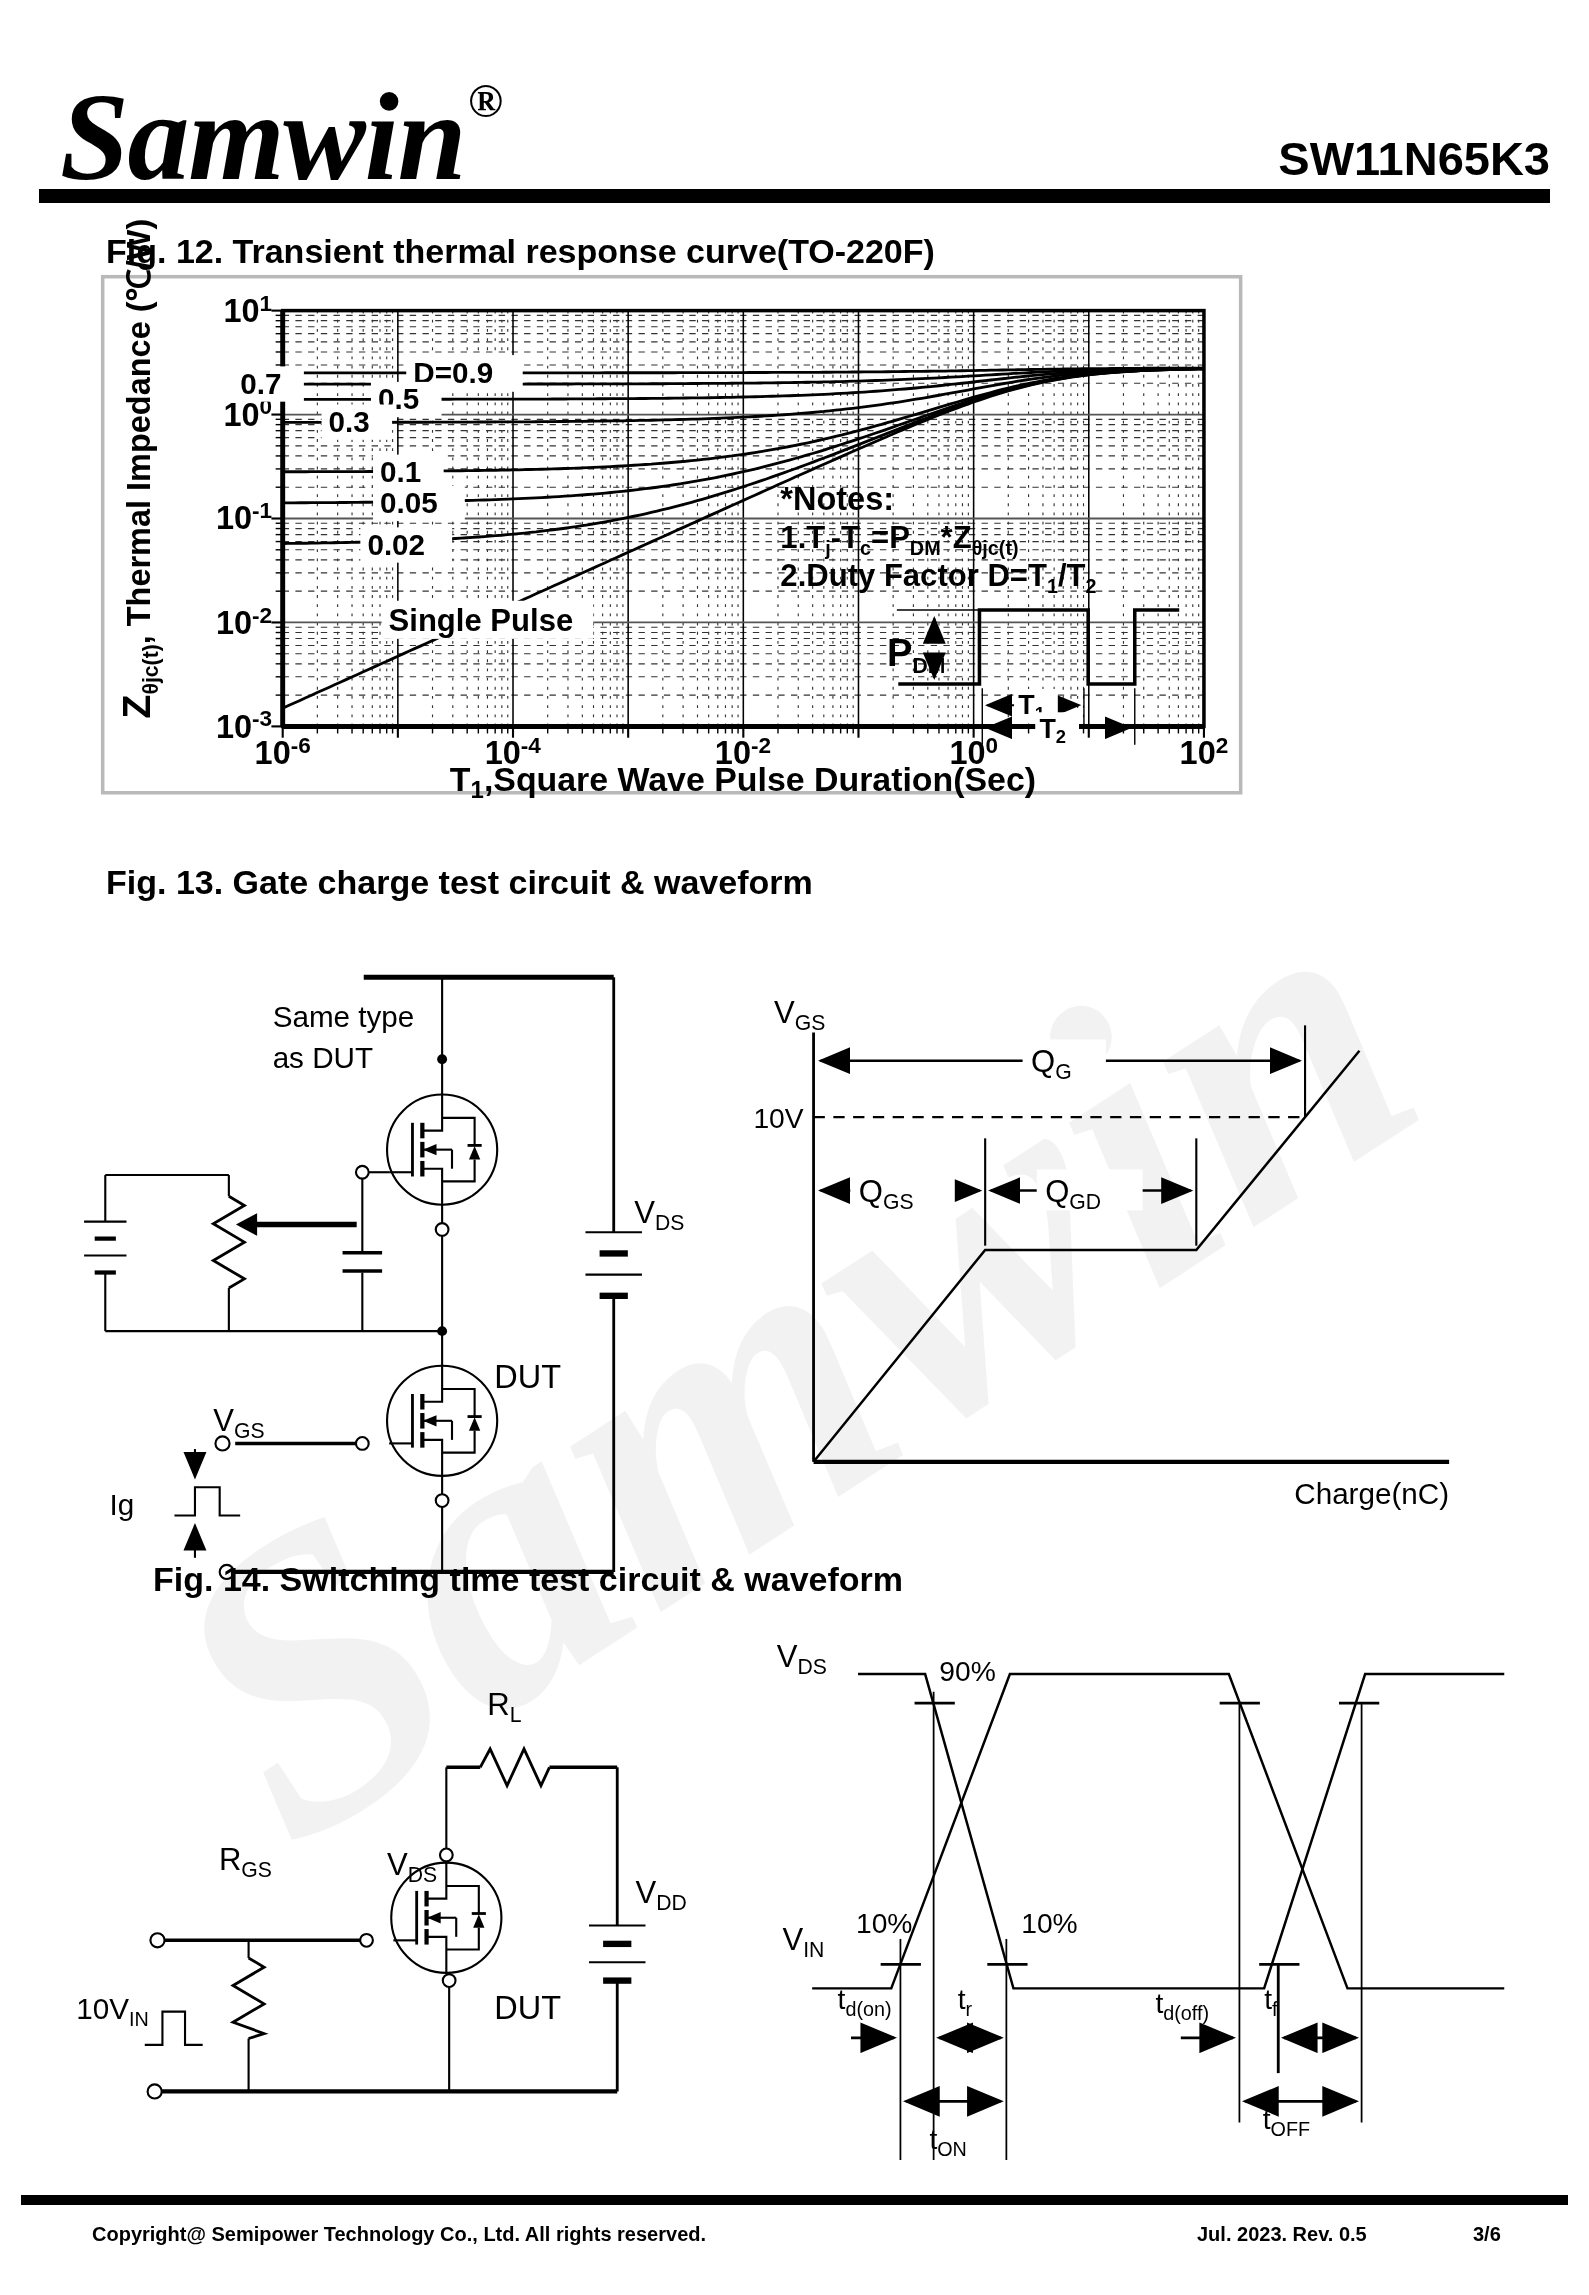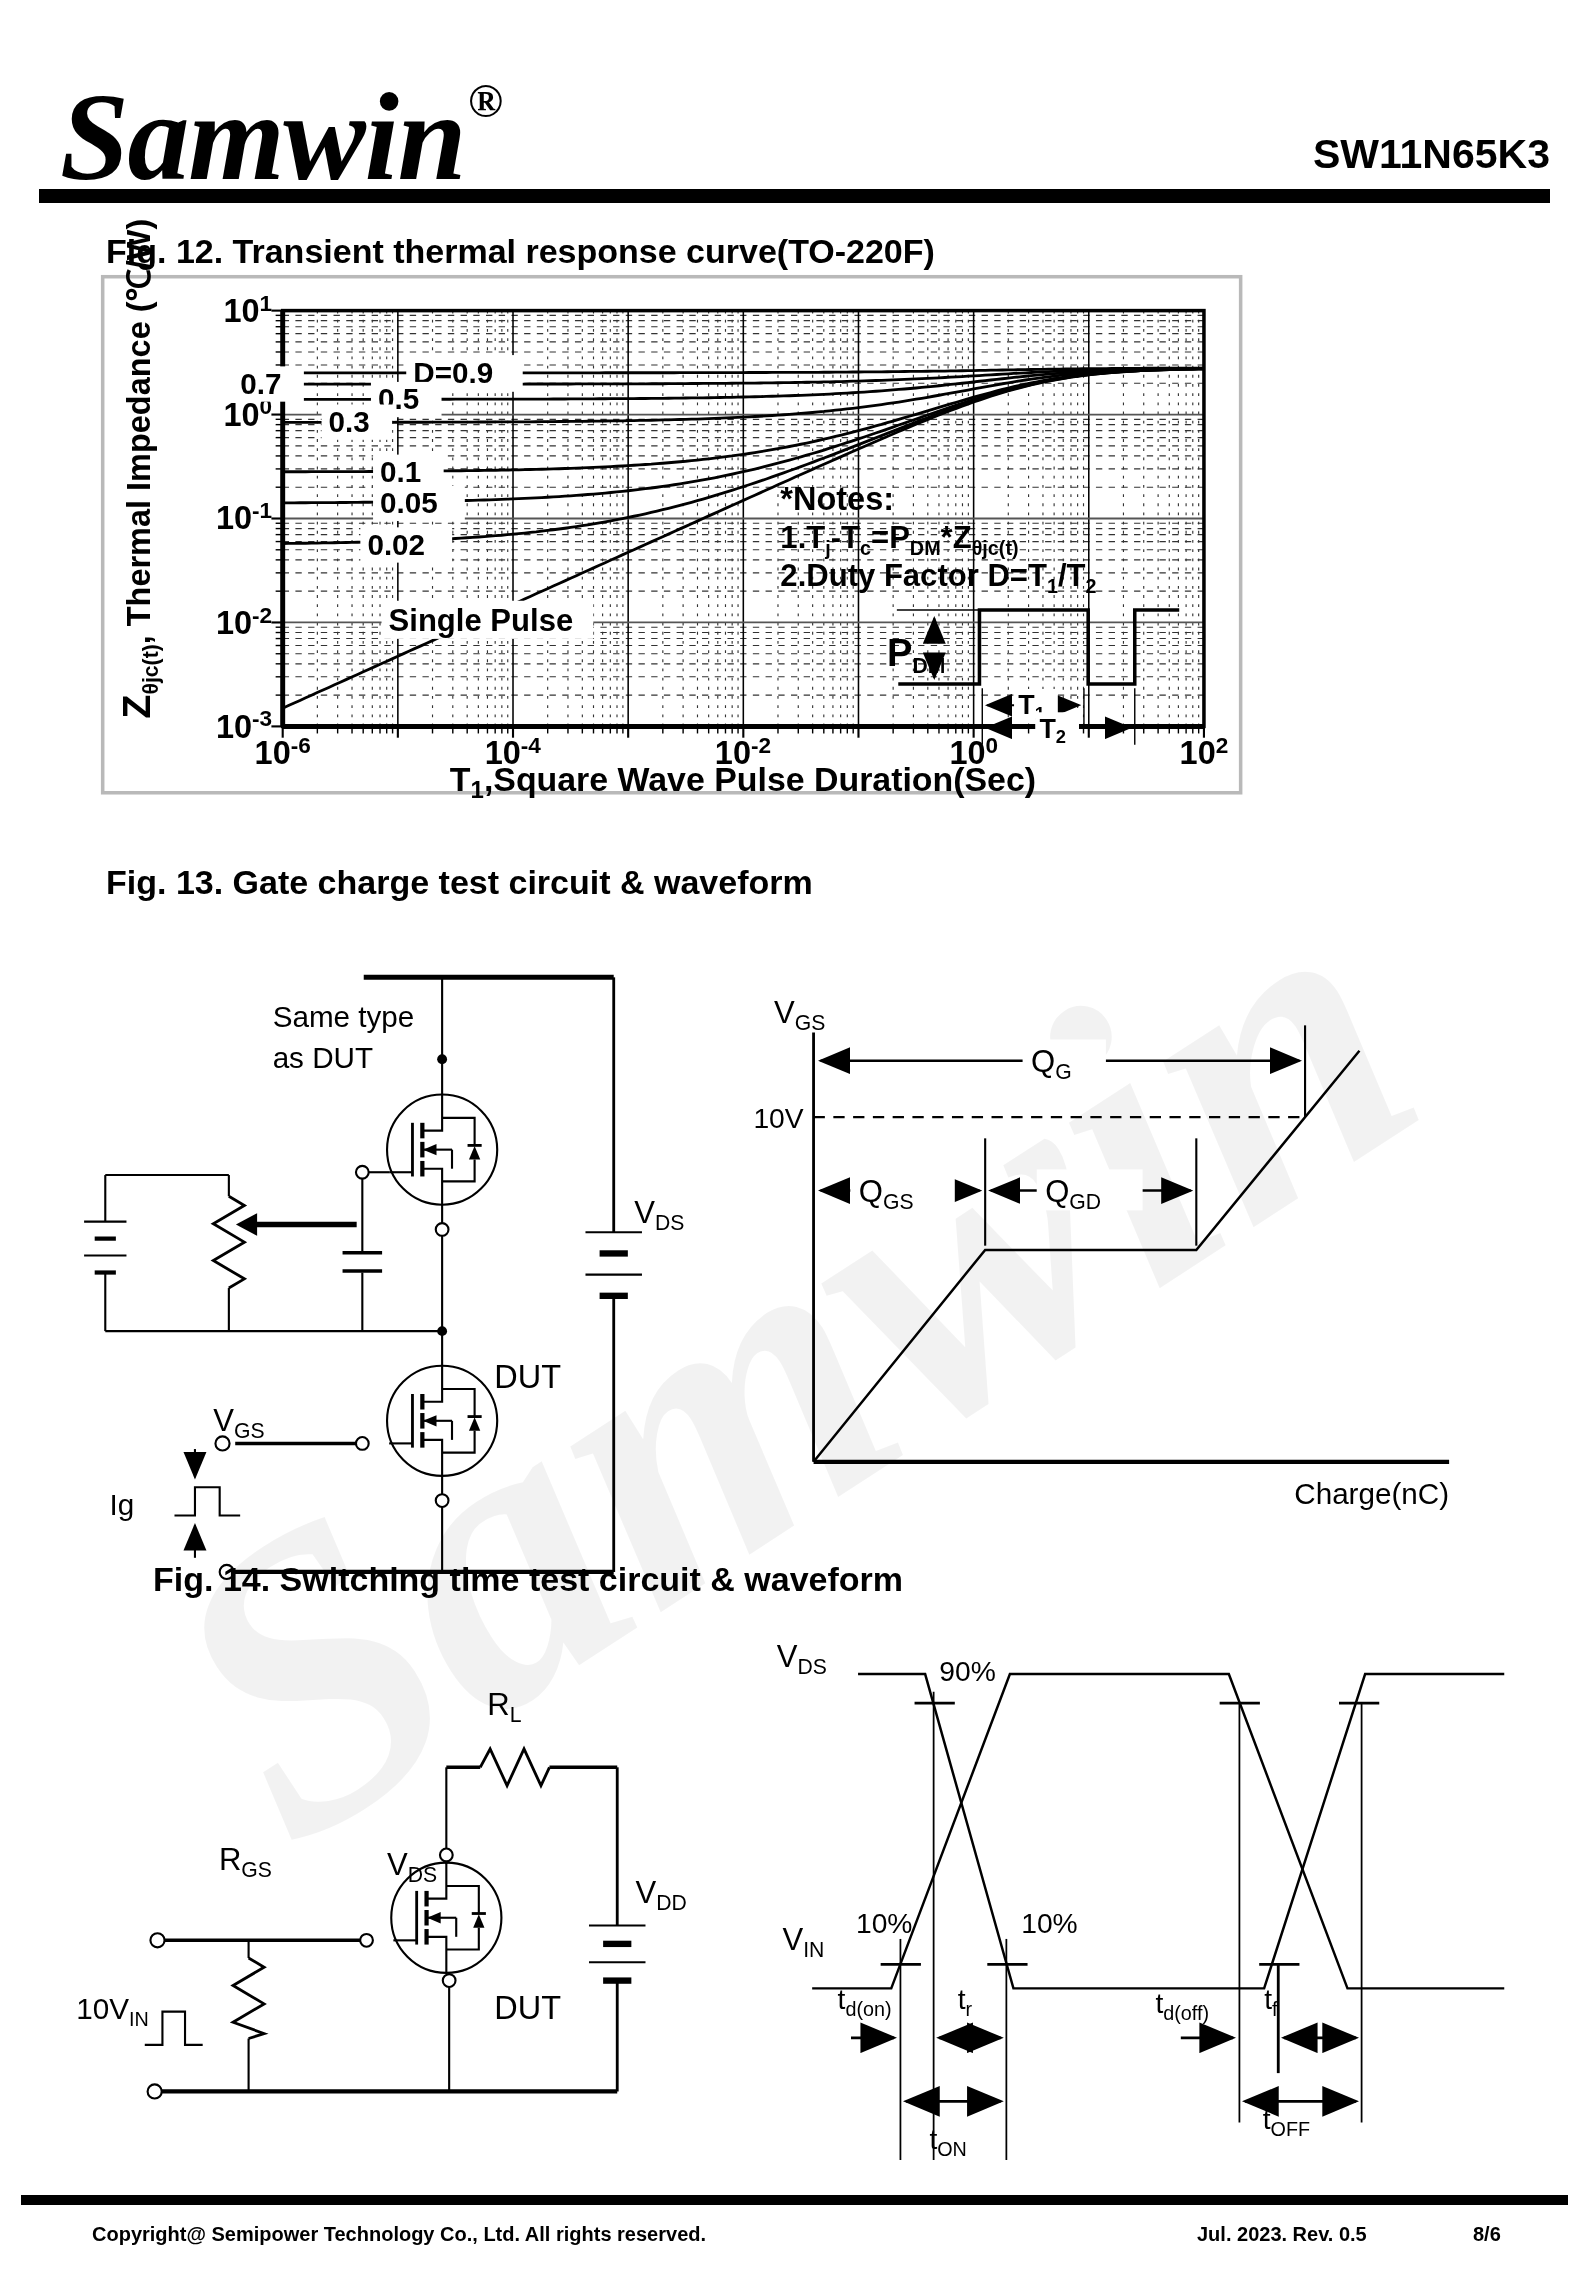--- a/index.html
+++ b/index.html
@@ -3,21 +3,21 @@
 <meta charset="utf-8">
 <style>
   html,body{margin:0;padding:0;background:#fff;}
   #page{position:relative;width:1589px;height:2295px;background:#fff;overflow:hidden;
         font-family:"Liberation Sans",sans-serif;color:#000;}
   .abs{position:absolute;}
   .figtitle{font-size:34px;font-weight:bold;white-space:nowrap;}
   #logo{left:60px;top:76px;font-family:"Liberation Serif",serif;font-style:italic;
         font-weight:bold;font-size:124px;line-height:124px;letter-spacing:-1.4px;}
   #logo .reg{font-style:normal;font-size:47px;position:relative;top:-62px;left:2.8px;letter-spacing:0;}
-  #partnum{right:39px;top:131px;font-size:41px;font-weight:bold;}
+  #partnum{right:39px;top:131px;font-size:47px;font-weight:bold;}
   #hdrbar{left:39px;top:189px;width:1511px;height:14px;background:#000;}
   #watermark{left:85px;top:1059px;width:1625px;font-family:"Liberation Serif",serif;
              font-style:italic;font-weight:bold;font-size:410px;color:rgba(0,0,0,0.05);
              transform:rotate(-33deg);transform-origin:50% 50%;white-space:nowrap;}
   svg{position:absolute;left:0;overflow:visible;}
   svg text{font-family:"Liberation Sans",sans-serif;fill:#000;}
   .b{font-weight:bold;}
   #ftrbar{left:21px;top:2195px;width:1547px;height:10px;background:#000;}
   .ftxt{top:2223px;font-size:20px;font-weight:bold;white-space:nowrap;}
 </style>
@@ -518,16 +518,16 @@
       <text x="1636" y="2850" font-size="40"><tspan>t</tspan><tspan dy="10" font-size="28">d(off)</tspan></text>
       <text x="1790" y="2844" font-size="40"><tspan>t</tspan><tspan dy="10" font-size="28">f</tspan></text>
       <text x="1316" y="3042" font-size="40"><tspan>t</tspan><tspan dy="10" font-size="28">ON</tspan></text>
       <text x="1788" y="3014" font-size="40"><tspan>t</tspan><tspan dy="10" font-size="28">OFF</tspan></text>
     </g>
   </svg>
 
   <div id="ftrbar" class="abs"></div>
   <div class="abs ftxt" style="left:92px;">Copyright@ Semipower Technology Co., Ltd. All rights reserved.</div>
   <div class="abs ftxt" style="left:1197px;">Jul. 2023. Rev. 0.5</div>
-  <div class="abs ftxt" style="left:1473px;">8/6</div>
+  <div class="abs ftxt" style="left:1473px;">3/6</div>
 
 </div>
 
 
 </body></html>

